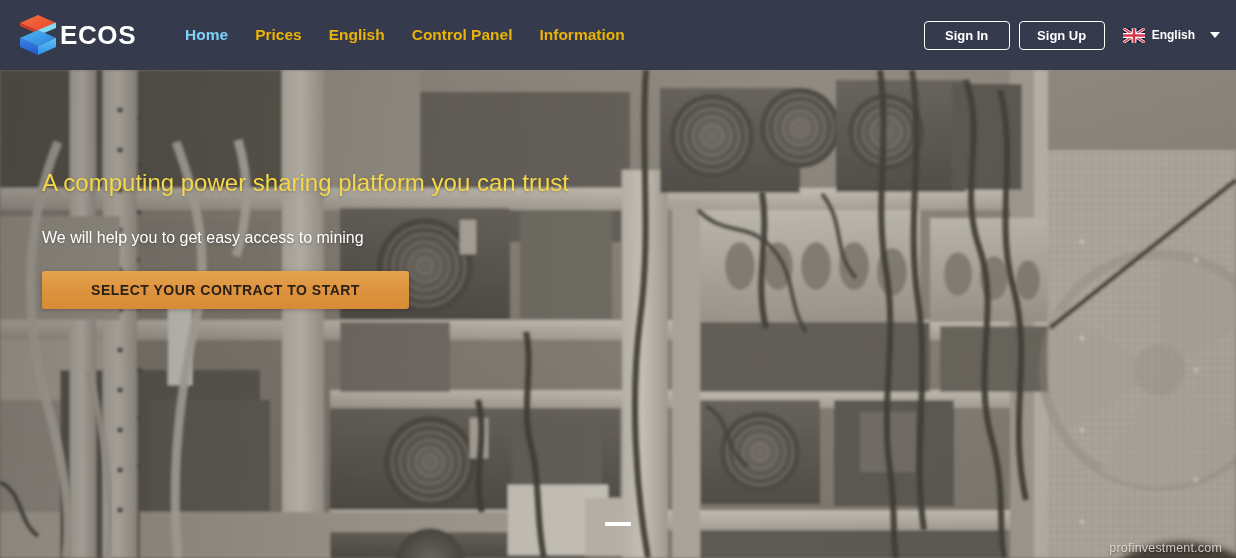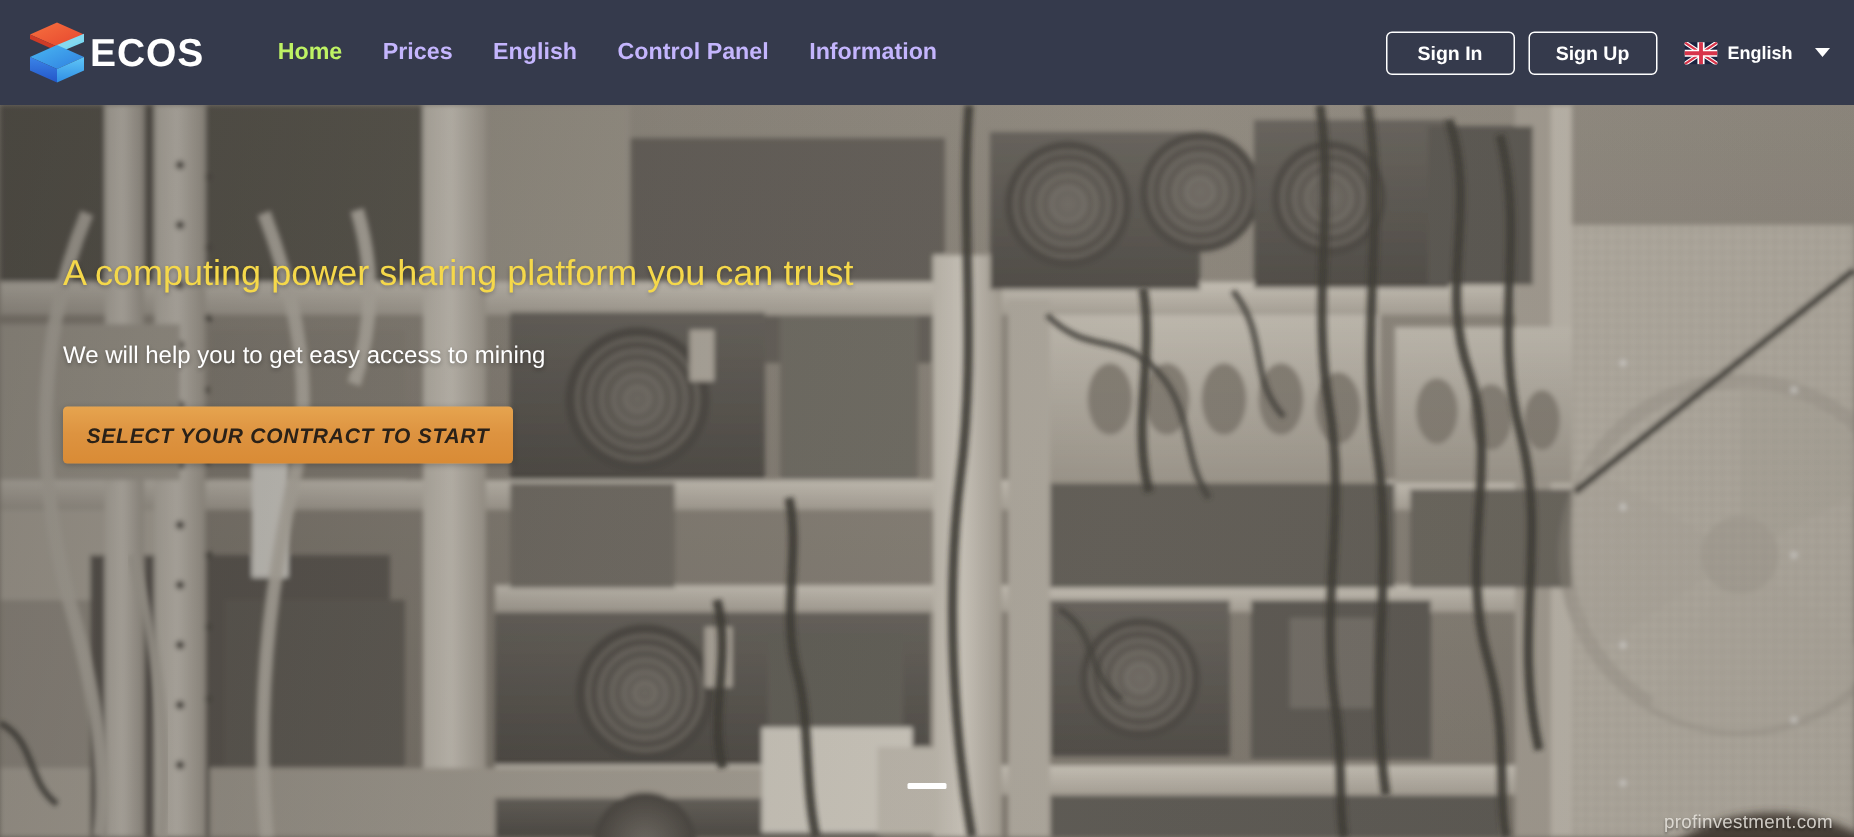--- a/index.html
+++ b/index.html
@@ -27,24 +27,24 @@
   .logo-mark { width:42px; height:44px; display:block; }
   .brand-name {
     color:#ffffff; font-size:26px; font-weight:bold;
     letter-spacing:0.6px; line-height:1;
   }
   .nav {
     display:flex; align-items:center; gap:27px;
     margin-left:49px;
   }
   .nav-item {
-    color:#c4b5fd; font-size:15.5px; font-weight:600;
+    color:#eab308; font-size:15.5px; font-weight:600;
     cursor:pointer; white-space:nowrap; line-height:1;
   }
-  .nav-item.active { color:#bef264; }
+  .nav-item.active { color:#7dd3fc; }
 
   .header-right {
     margin-left:auto; margin-right:16px;
     display:flex; align-items:center; gap:9px;
   }
   .auth-btn {
     border:1px solid #ffffff; border-radius:4px;
     background:transparent; color:#ffffff;
     font-size:13px; font-weight:600;
     padding:0 0; height:29px;
@@ -88,29 +88,28 @@
     text-shadow:0 1px 3px rgba(0,0,0,0.25);
   }
   .hero-sub {
     margin-top:32px;
     color:#ffffff; font-size:16px; font-weight:400;
     line-height:1.2; white-space:nowrap;
     text-shadow:0 1px 3px rgba(0,0,0,0.3);
   }
   .cta {
     margin-top:23px;
-    width:300px; height:38px;
+    width:367px; height:38px;
     background:linear-gradient(180deg,#e6a44f 0%, #dd9340 48%, #d98b35 100%);
     border:none; border-radius:3px;
     color:#2a2118; font-size:14px; font-weight:bold;
     letter-spacing:0.5px;
     display:flex; align-items:center; justify-content:center;
     cursor:pointer; font-family:"Liberation Sans", sans-serif;
     box-shadow:0 1px 4px rgba(0,0,0,0.25);
-    font-style:italic;
   }
 
   .slider-dots {
     position:absolute; left:0; right:0; bottom:32px;
     display:flex; justify-content:center; align-items:center; gap:8px;
   }
   .dot {
     width:26px; height:4px; background:rgba(255,255,255,0.45);
     border-radius:1px; cursor:pointer;
   }

